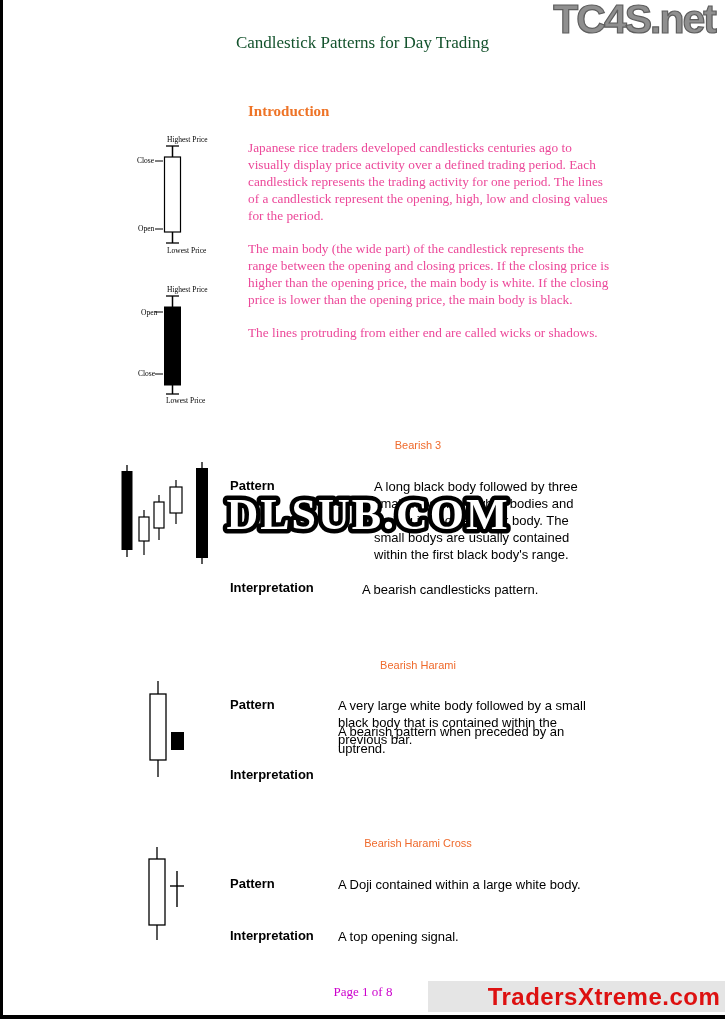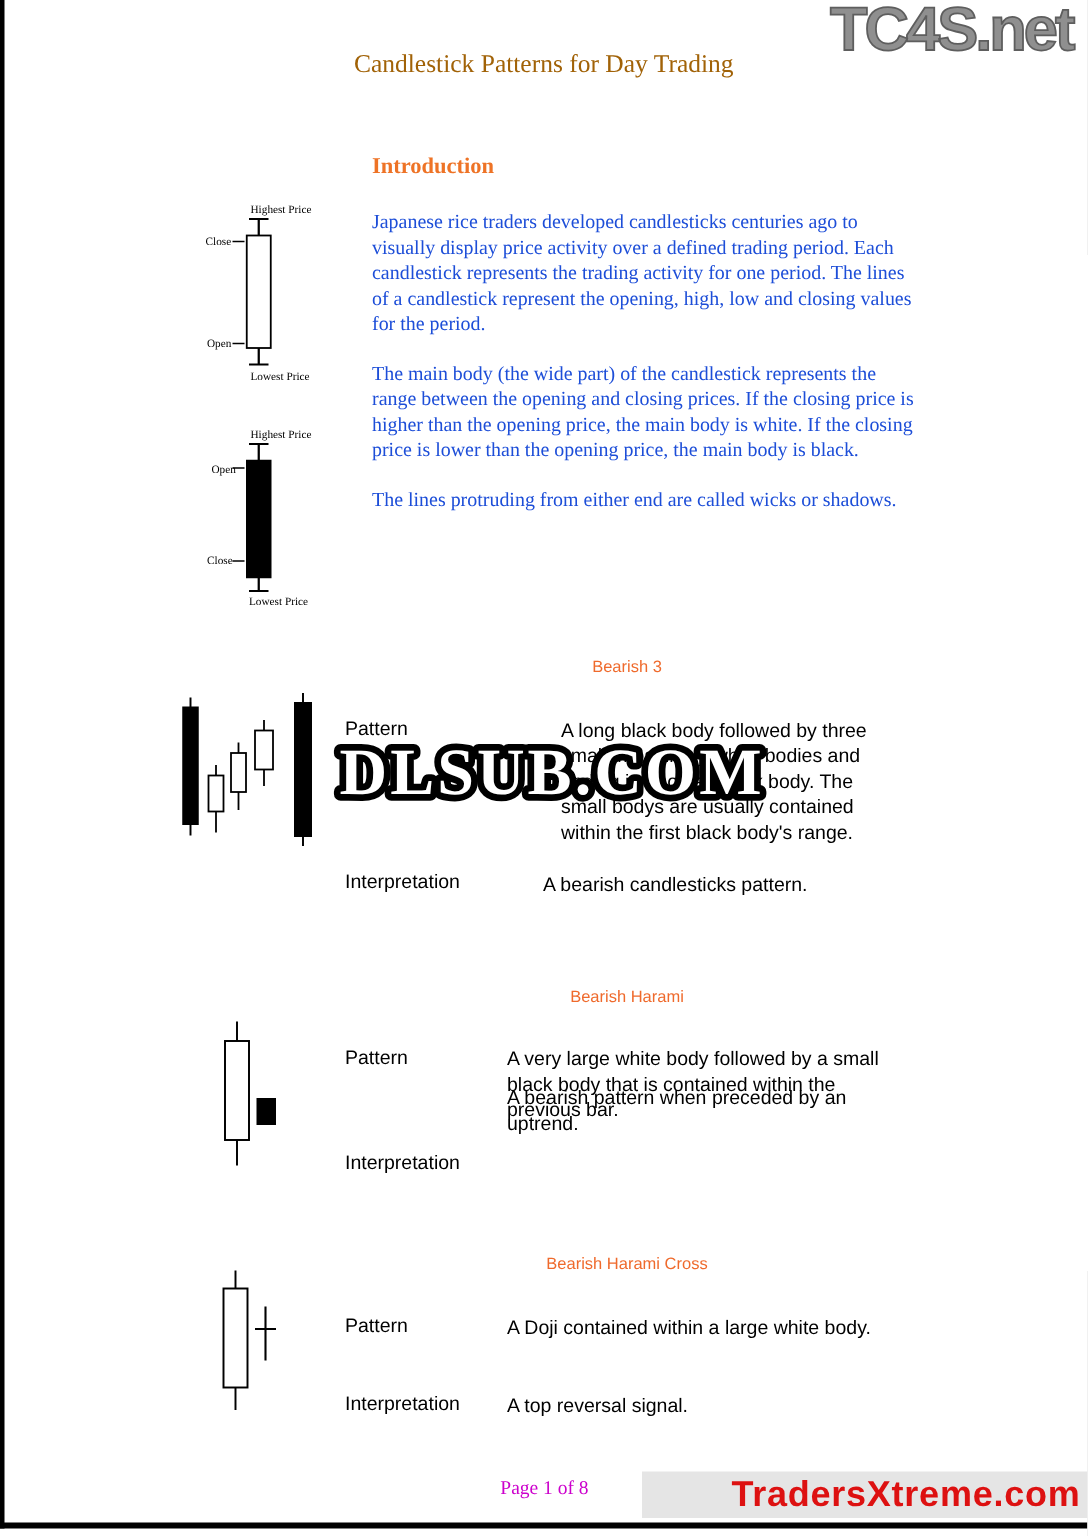--- a/index.html
+++ b/index.html
@@ -22,31 +22,31 @@
   
   .logo {
     right: 10px; top: -4px;
     font-family: "Liberation Sans", sans-serif;
     font-weight: bold; font-size: 41px; letter-spacing: -2px;
     color: #8f8f8f;
     -webkit-text-stroke: 1.2px #5e5e5e;
   }
   .doc-title {
     left: 0; top: 33px; width: 725px; text-align: center;
-    font-size: 17px; color: #a16207; font-weight: normal;
+    font-size: 17px; color: #14532d; font-weight: normal;
   }
 
   
   .intro-heading {
     left: 248px; top: 103px; width: 356px; 
     font-size: 15px; font-weight: bold; color: #ee7326;
   }
   .intro-text {
     left: 248px; top: 139px; width: 362px;
-    font-size: 13.3px; line-height: 17px; color: #1d4ed8;
+    font-size: 13.3px; line-height: 17px; color: #ec4899;
   }
   .intro-text p { margin-bottom: 16px; }
 
   
   .diagram { width: 100px; height: 126px; margin-top: 26px; }
   .diagram .dlabel {
     position: absolute;
     font-size: 7.5px; color: #000; white-space: nowrap;
     font-family: "Liberation Serif", serif;
   }
@@ -54,21 +54,21 @@
 
   
   .section-heading {
     left: 268px; width: 300px; text-align: center;
     font-family: "Liberation Sans", sans-serif;
     font-size: 11px; color: #ef6a2c;
   }
   .row-label {
     left: 230px;
     font-family: "Liberation Sans", sans-serif;
-    font-weight: normal; font-size: 13px; color: #000;
+    font-weight: bold; font-size: 13px; color: #000;
   }
   .row-text {
     font-family: "Liberation Sans", sans-serif;
     font-size: 13px; line-height: 17px; color: #000;
   }
   .col-s1 { left: 362px; width: 212px; }
   .col-s2 { left: 338px; width: 258px; }
 
   
   .watermark { left: 218px; top: 486px; }
@@ -178,20 +178,20 @@
   <svg class="abs" style="left:138px; top:845px;" width="60" height="98" viewBox="0 0 60 98">
     <line x1="19" y1="2" x2="19" y2="95" stroke="#000" stroke-width="1.3"></line>
     <rect x="11" y="14" width="16" height="66" fill="#fff" stroke="#000" stroke-width="1.3"></rect>
     <line x1="39" y1="26" x2="39" y2="62" stroke="#000" stroke-width="1.4"></line>
     <line x1="32" y1="41" x2="46" y2="41" stroke="#000" stroke-width="1.4"></line>
   </svg>
 
   <div class="abs row-label" style="top:876px;">Pattern</div>
   <div class="abs row-text col-s2" style="top:876px;">A Doji contained within a large white body.</div>
   <div class="abs row-label" style="top:928px;">Interpretation</div>
-  <div class="abs row-text col-s2" style="top:928px;">A top reversal signal.</div>
+  <div class="abs row-text col-s2" style="top:928px;">A top opening signal.</div>
 
   <div class="abs page-number">Page 1 of 8</div>
   <div class="abs site-bar">
     <div class="site-name">TradersXtreme.com</div>
   </div>
 
 </div>
 
 </body></html>

